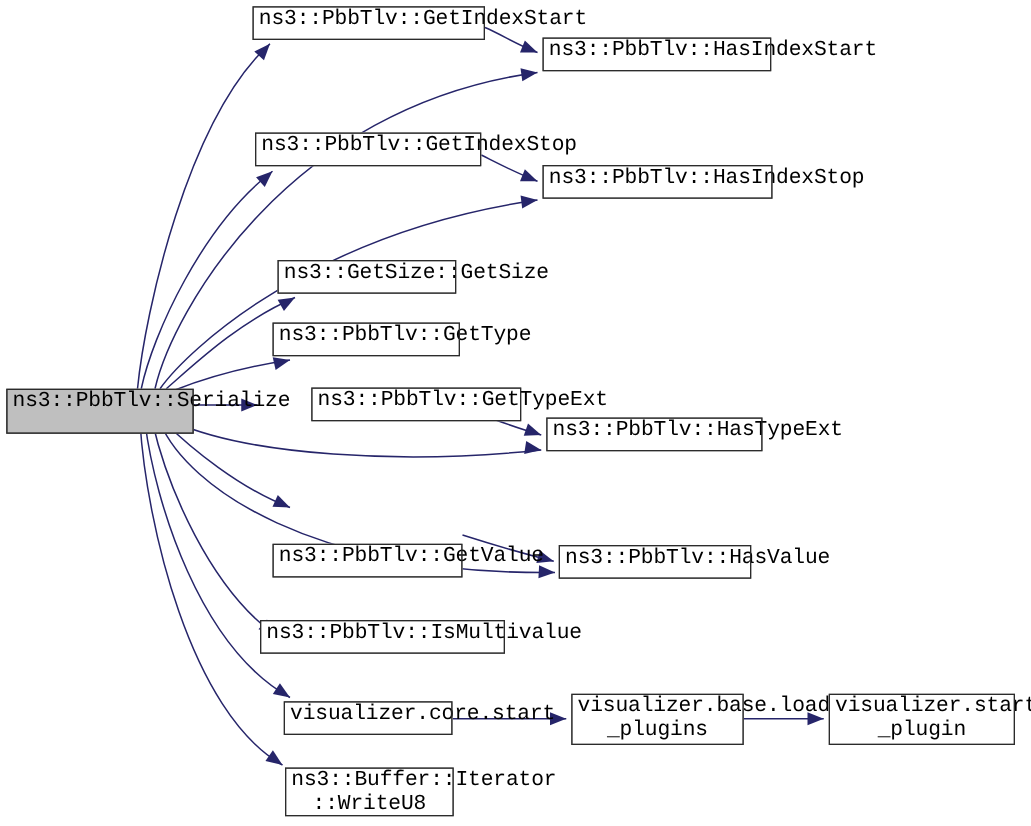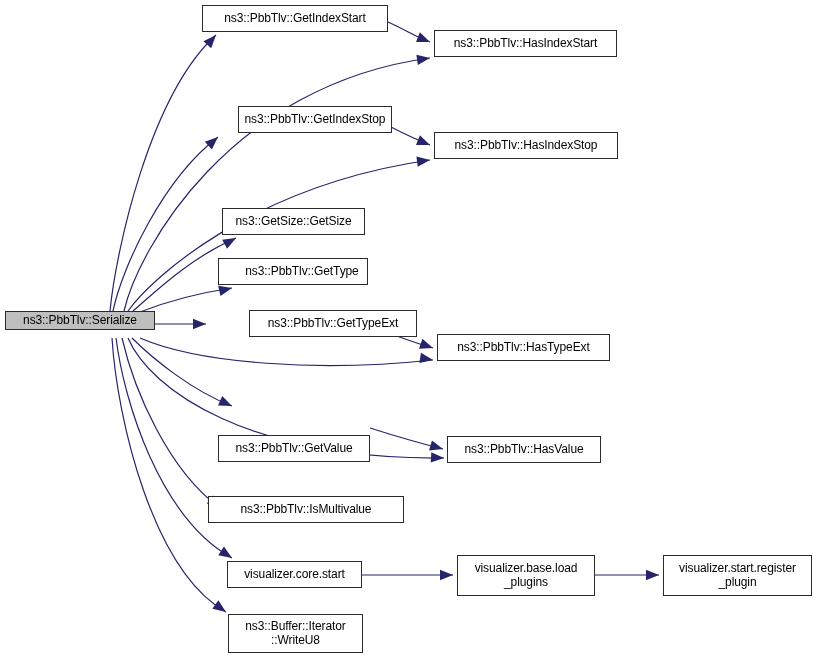--- a/index.html
+++ b/index.html
@@ -36,27 +36,26 @@
     stroke: none;
   }
   .node-box {
     position: absolute;
     box-sizing: border-box;
     background: #ffffff;
     border: 1px solid #7a7a7a;
     outline: 1px solid #2b2b2b;
     outline-offset: -1px;
     display: flex;
-    align-items: center;
     justify-content: center;
     text-align: center;
     line-height: 1.12;
     color: #000000;
-    font-size: 12px;
-    font-family: Liberation Sans, sans-serif;
+    font-size: 17px;
+    font-family: Liberation Mono, monospace;
     white-space: pre-line;
     letter-spacing: -0.1px;
   }
   .node-box.root {
     background: #bfbfbf;
     border: 1px solid #5d5d5d;
   }
   .node-label {
     display: block;
     width: 100%;
@@ -102,27 +101,27 @@
       <polygon points="0,0 -13,-5.2 -13,5.2" class="edge-head" transform="translate(232,558) rotate(33)"></polygon>
       <polygon points="0,0 -13,-5.2 -13,5.2" class="edge-head" transform="translate(226,612) rotate(35)"></polygon>
       <polygon points="0,0 -13,-5.2 -13,5.2" class="edge-head" transform="translate(430,42) rotate(22)"></polygon>
       <polygon points="0,0 -13,-5.2 -13,5.2" class="edge-head" transform="translate(430,145) rotate(22)"></polygon>
       <polygon points="0,0 -13,-5.2 -13,5.2" class="edge-head" transform="translate(433,348) rotate(19)"></polygon>
       <polygon points="0,0 -13,-5.2 -13,5.2" class="edge-head" transform="translate(443,449) rotate(16)"></polygon>
       <polygon points="0,0 -13,-5.2 -13,5.2" class="edge-head" transform="translate(453,575) rotate(0)"></polygon>
       <polygon points="0,0 -13,-5.2 -13,5.2" class="edge-head" transform="translate(659,575) rotate(0)"></polygon>
     </svg>
   <div id="node-layer">
-      <div class="node-box root" style="left: 5px; top: 311px; width: 150px; height: 19px;"><span class="node-label">ns3::PbbTlv::Serialize</span></div>
+      <div class="node-box root" style="left: 5px; top: 311px; width: 150px; height: 36px;"><span class="node-label">ns3::PbbTlv::Serialize</span></div>
       <div class="node-box" style="left: 202px; top: 5px; width: 186px; height: 27px;"><span class="node-label">ns3::PbbTlv::GetIndexStart</span></div>
       <div class="node-box" style="left: 434px; top: 30px; width: 183px; height: 27px;"><span class="node-label">ns3::PbbTlv::HasIndexStart</span></div>
-      <div class="node-box" style="left: 204px; top: 106px; width: 154px; height: 27px; margin-left: 34px;"><span class="node-label">ns3::PbbTlv::GetIndexStop</span></div>
+      <div class="node-box" style="left: 204px; top: 106px; width: 181px; height: 27px;"><span class="node-label">ns3::PbbTlv::GetIndexStop</span></div>
       <div class="node-box" style="left: 434px; top: 132px; width: 184px; height: 27px;"><span class="node-label">ns3::PbbTlv::HasIndexStop</span></div>
       <div class="node-box" style="left: 222px; top: 208px; width: 143px; height: 27px;"><span class="node-label">ns3::GetSize::GetSize</span></div>
-      <div class="node-box" style="left: 218px; top: 258px; width: 150px; height: 27px; padding-left: 18px;"><span class="node-label">ns3::PbbTlv::GetType</span></div>
+      <div class="node-box" style="left: 218px; top: 258px; width: 150px; height: 27px;"><span class="node-label">ns3::PbbTlv::GetType</span></div>
       <div class="node-box" style="left: 210px; top: 310px; width: 168px; height: 27px; margin-left: 39px;"><span class="node-label">ns3::PbbTlv::GetTypeExt</span></div>
       <div class="node-box" style="left: 437px; top: 334px; width: 173px; height: 27px;"><span class="node-label">ns3::PbbTlv::HasTypeExt</span></div>
       <div class="node-box" style="left: 218px; top: 409px; width: 152px; height: 27px; margin-top: 26px;"><span class="node-label">ns3::PbbTlv::GetValue</span></div>
       <div class="node-box" style="left: 447px; top: 436px; width: 154px; height: 27px;"><span class="node-label">ns3::PbbTlv::HasValue</span></div>
       <div class="node-box" style="left: 208px; top: 496px; width: 196px; height: 27px;"><span class="node-label">ns3::PbbTlv::IsMultivalue</span></div>
       <div class="node-box" style="left: 227px; top: 561px; width: 135px; height: 27px;"><span class="node-label">visualizer.core.start</span></div>
       <div class="node-box" style="left: 457px; top: 555px; width: 138px; height: 41px;"><span class="node-label">visualizer.base.load
 _plugins</span></div>
       <div class="node-box" style="left: 663px; top: 555px; width: 149px; height: 41px;"><span class="node-label">visualizer.start.register
 _plugin</span></div>

